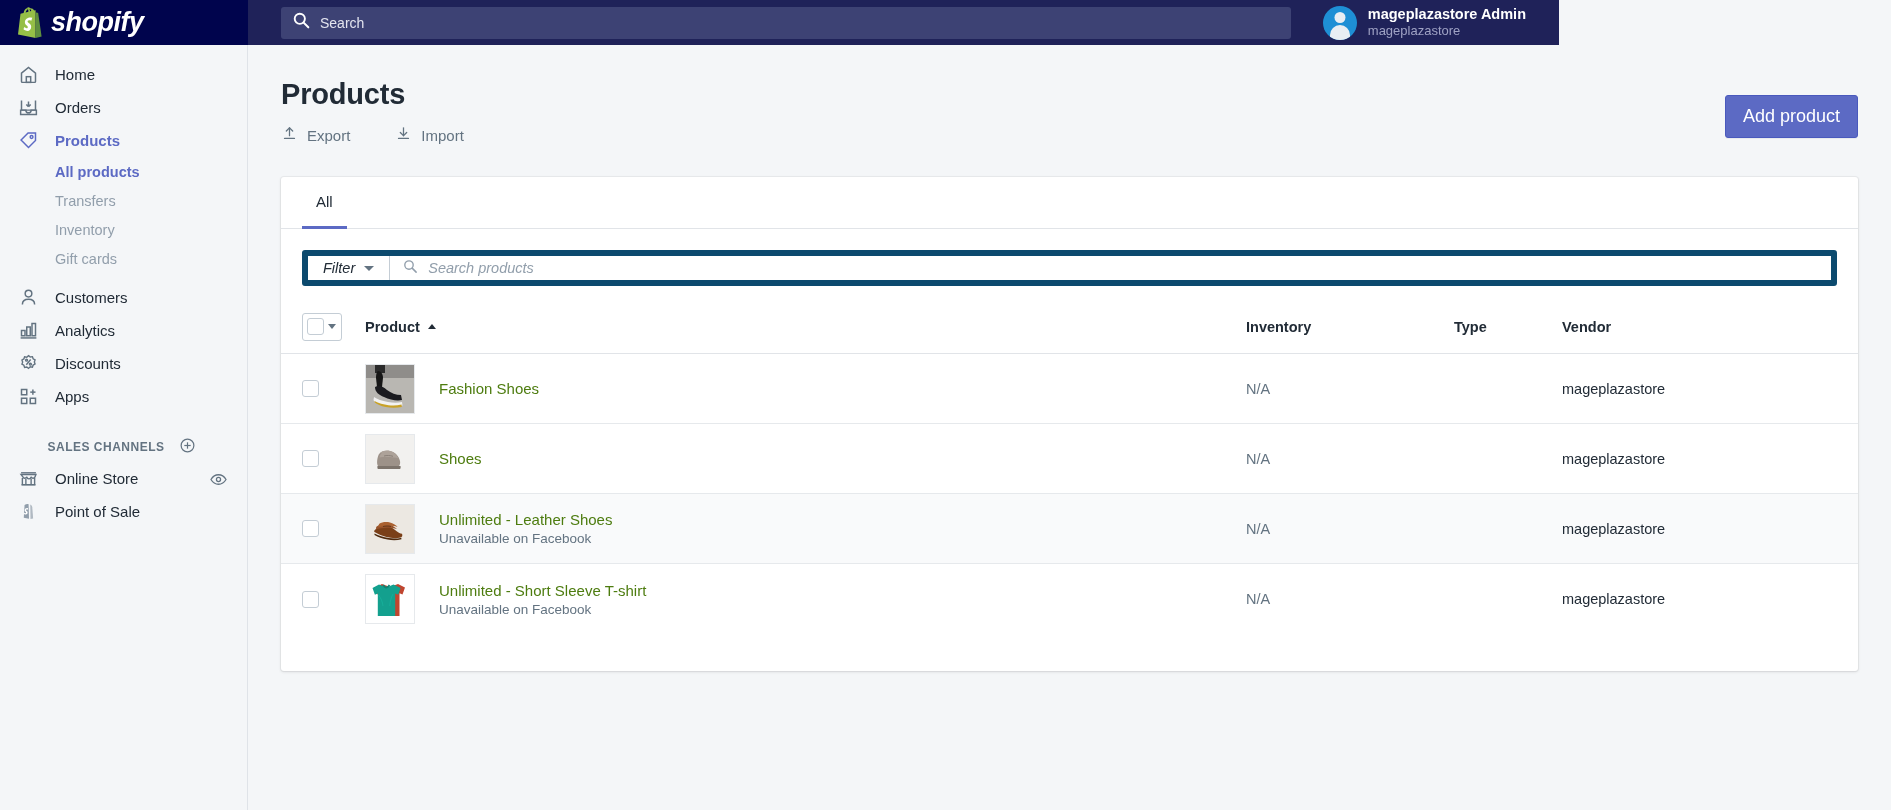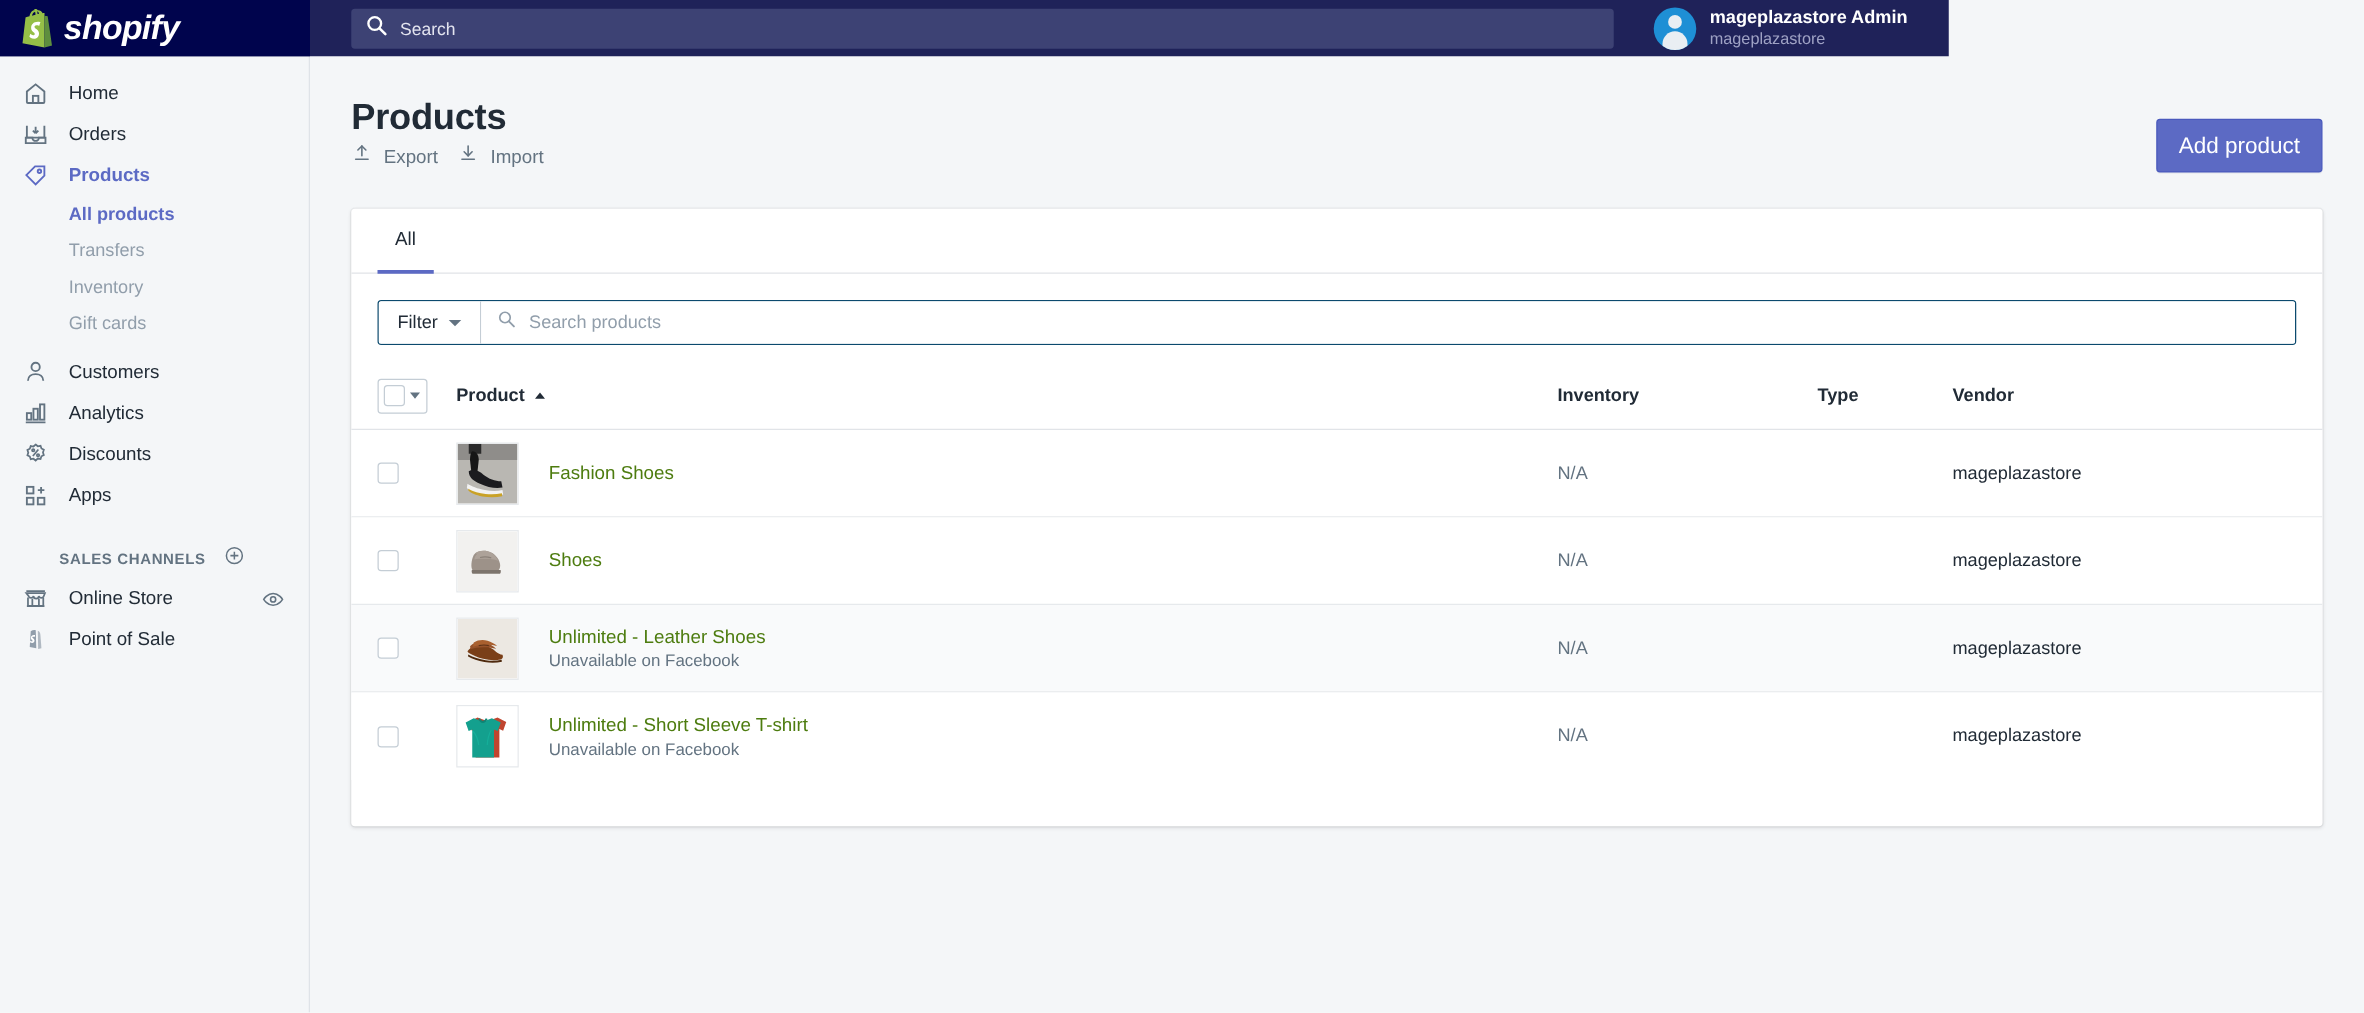--- a/index.html
+++ b/index.html
@@ -98,21 +98,21 @@
   .eye-btn { position: absolute; right: 19px; top: 8px; }
 
   
   .main {
     position: absolute; top: 45px; left: 248px;
     width: 1643px; height: 765px;
     background: #f4f6f8; overflow: hidden;
   }
   .page-head { padding: 33px 0 0 33px; position: relative; }
   .page-title { font-size: 29px; color: #212b36; font-weight: bold; letter-spacing: -0.2px; }
-  .head-actions { display: flex; gap: 16px; margin-top: 3px; }
+  .head-actions { display: flex; gap: 45px; margin-top: 14px; }
   .head-action { display: flex; align-items: center; gap: 9px; cursor: pointer; }
   .head-action .label { font-size: 15px; color: #637381; }
   .add-product-btn {
     position: absolute; right: 33px; top: 50px;
     background: #5c6ac4; color: #fff;
     border: 1px solid #4959bd; border-radius: 3px;
     font-size: 18px; font-family: inherit;
     padding: 10px 17px; cursor: pointer;
     box-shadow: 0 1px 0 rgba(22,29,37,0.05);
   }
@@ -129,21 +129,21 @@
   .tab {
     display: flex; align-items: center; padding: 0 14px;
     font-size: 15px; color: #212b36; cursor: pointer;
     border-bottom: 3px solid transparent; margin-bottom: -1px;
   }
   .tab.active { border-bottom-color: #5c6ac4; font-weight: normal; }
 
   .filter-row { padding: 21px 21px 0 21px; display: flex; }
   .filter-bar {
     display: flex; width: 100%; height: 36px;
-    border: 1px solid #0c4a6e; border-radius: 3px; overflow: hidden;
+    border: 6px solid #0c4a6e; border-radius: 3px; overflow: hidden; font-style: italic;
   }
   .filter-btn {
     display: flex; align-items: center; gap: 9px;
     padding: 0 15px; background: #fff;
     border-right: 1px solid #c4cdd5; cursor: pointer;
   }
   .filter-btn .label { font-size: 14.5px; color: #212b36; }
   .caret-down {
     width: 0; height: 0; border-left: 5px solid transparent;
     border-right: 5px solid transparent; border-top: 5px solid #637381;

